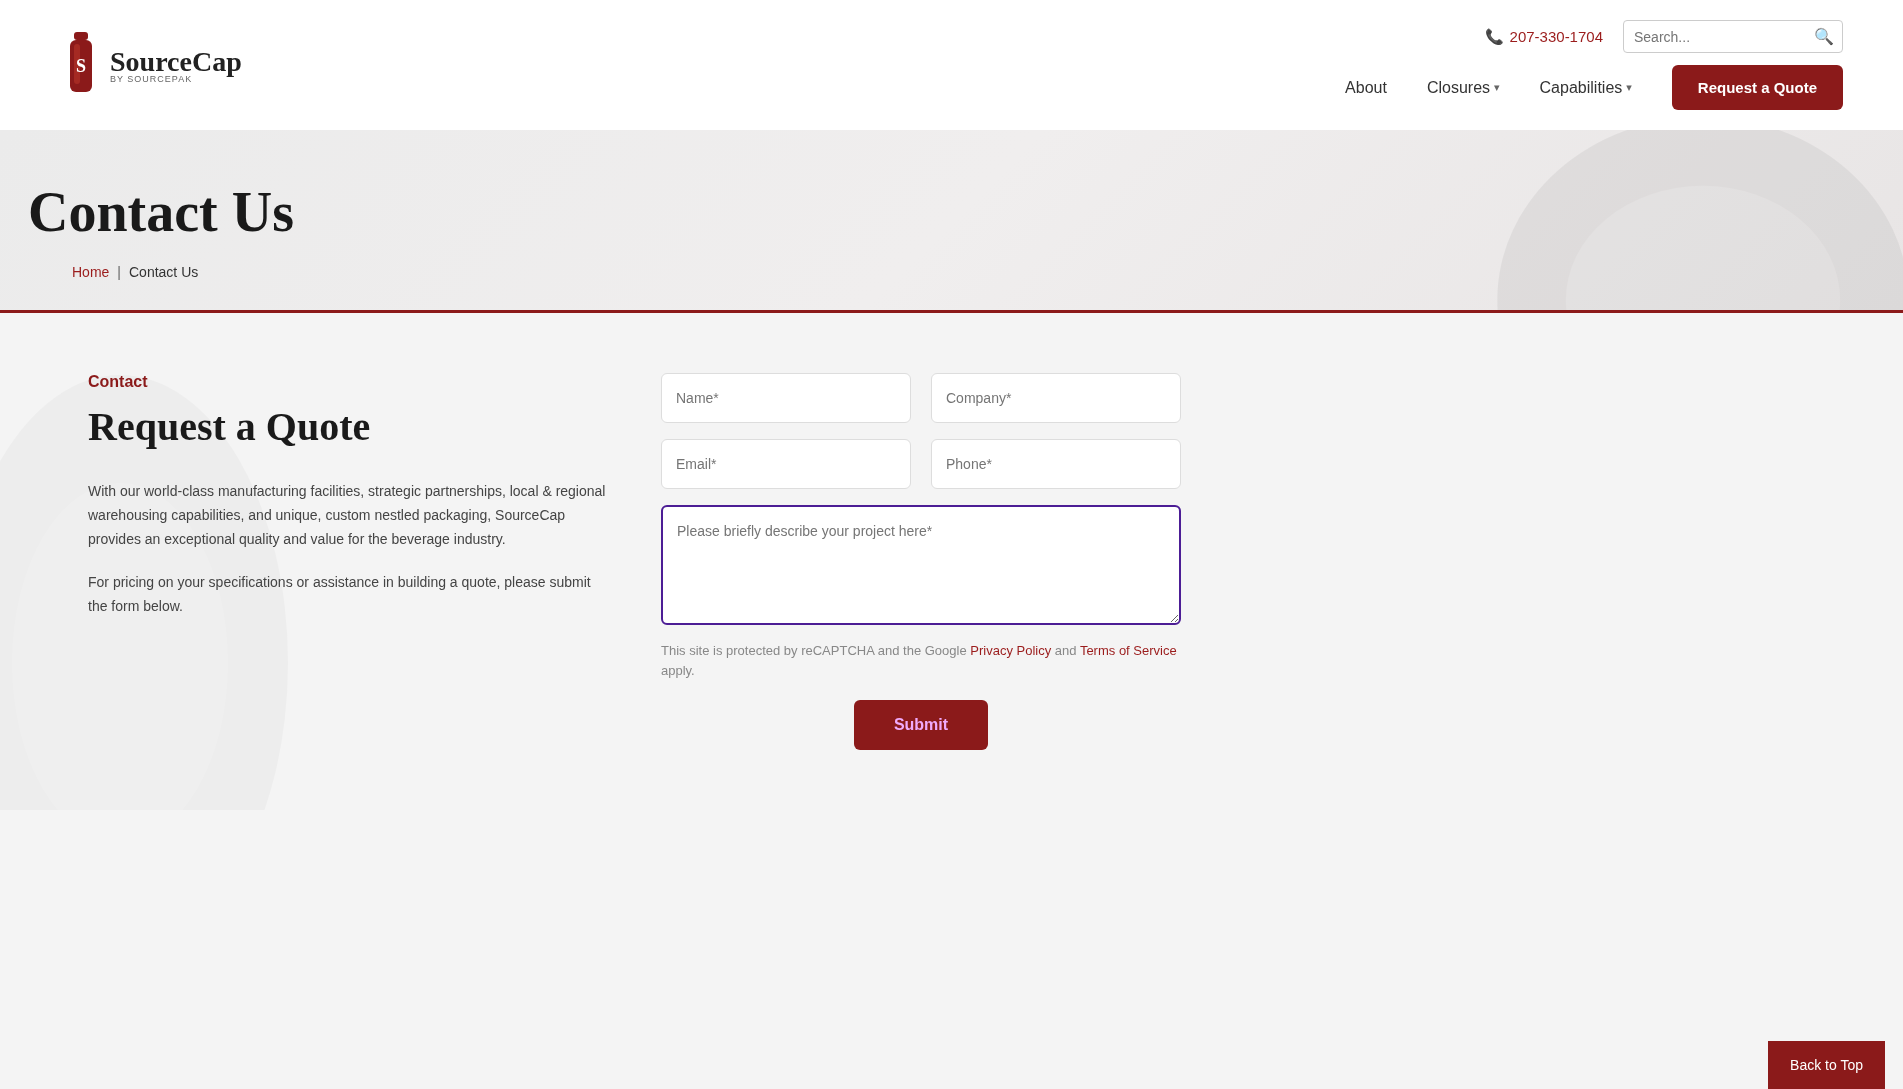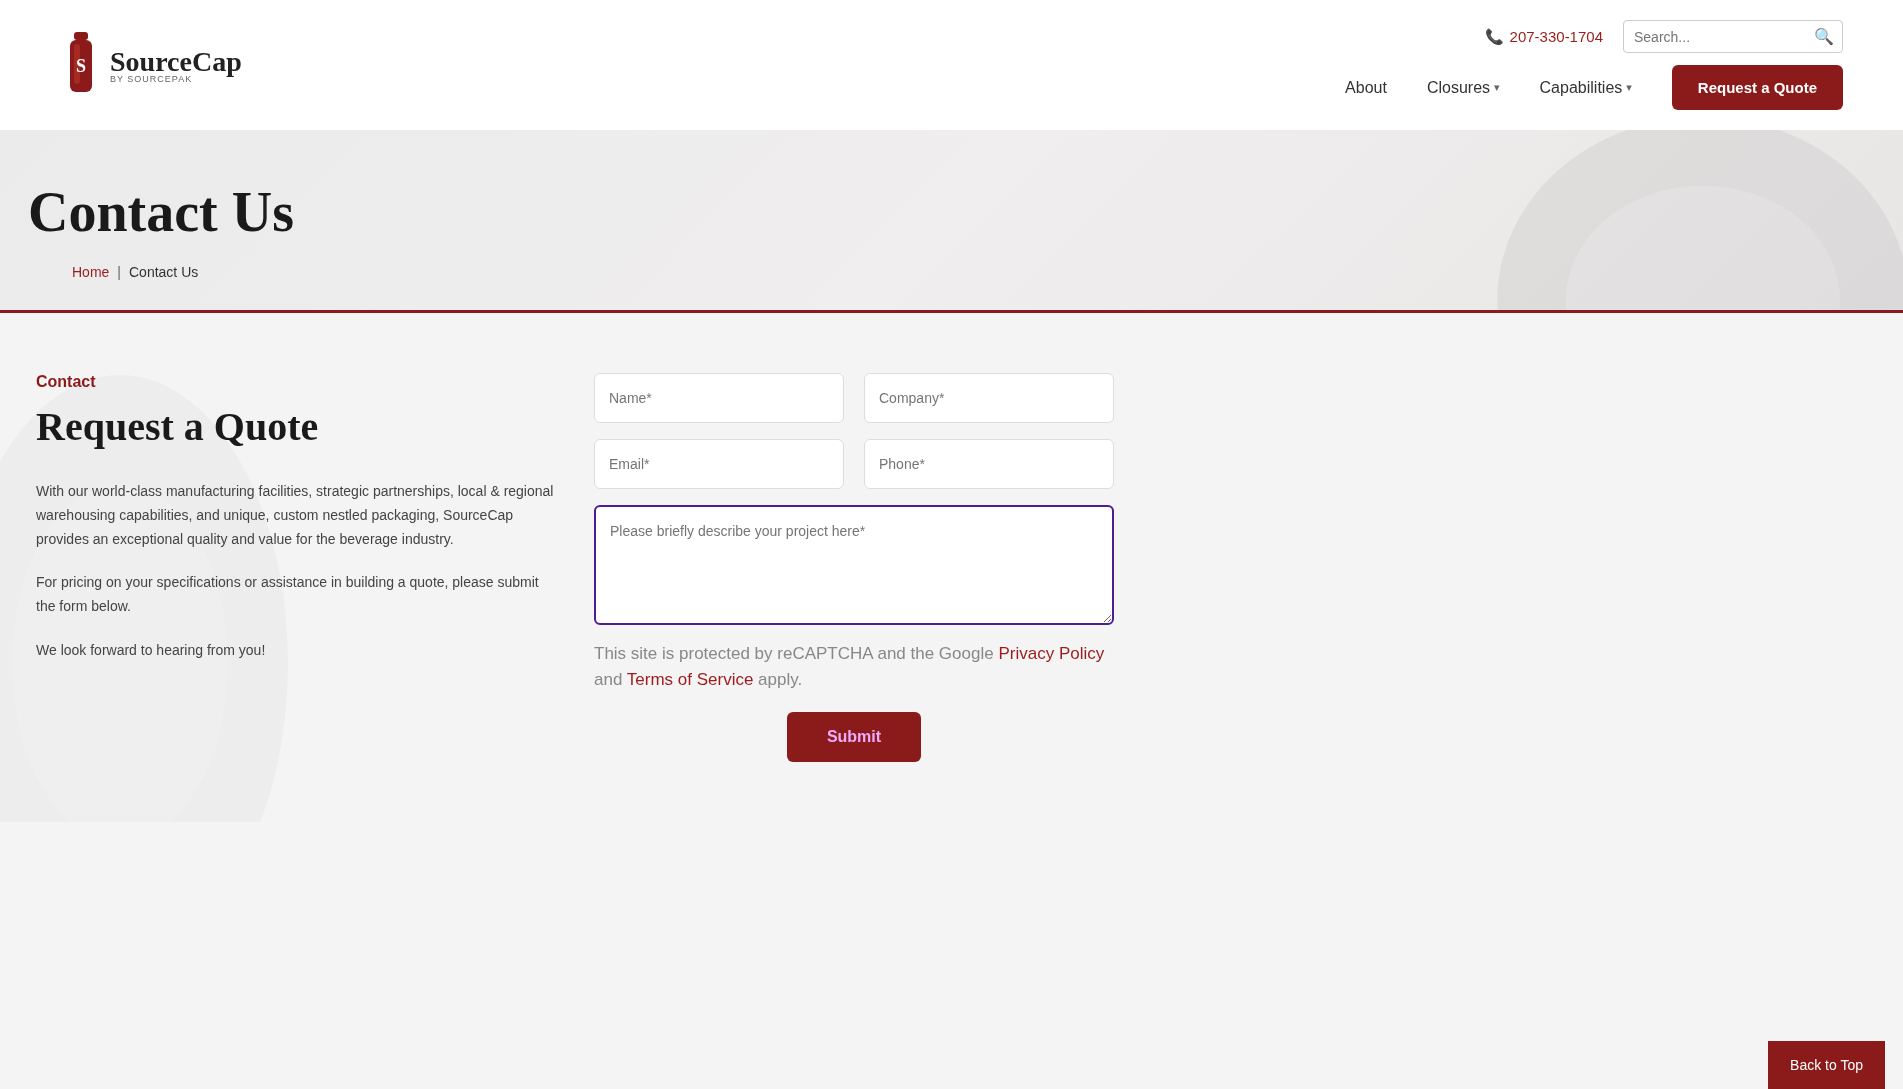--- a/index.html
+++ b/index.html
@@ -155,23 +155,23 @@
       color: #333;
     }
     .red-border {
       border-bottom: 3px solid #8b1a1a;
       margin: 0;
     }
 
     
     .main-content {
       background: #f4f4f4;
-      padding: 60px 36px;
-      display: flex;
-      gap: 38px;
+      padding: 60px 88px;
+      display: flex;
+      gap: 53px;
       position: relative;
       overflow: hidden;
     }
     .main-bg-shape {
       position: absolute;
       left: -80px;
       top: 50px;
       width: 400px;
       height: 600px;
       opacity: 0.07;
@@ -234,21 +234,21 @@
       font-size: 14px;
       color: #999;
       background: #fff;
       outline: none;
       resize: vertical;
       min-height: 120px;
       margin-bottom: 12px;
       font-family: Arial, sans-serif;
     }
     .recaptcha-text {
-      font-size: 17px;
+      font-size: 13px;
       color: #888;
       margin-bottom: 20px;
       line-height: 1.5;
     }
     .recaptcha-text a {
       color: #9b1c1c;
       text-decoration: none;
     }
     .submit-btn {
       background: #8b1a1a;
@@ -340,21 +340,20 @@
   <svg class="main-bg-shape" viewBox="0 0 300 500" xmlns="http://www.w3.org/2000/svg">
     <ellipse cx="150" cy="250" rx="140" ry="240" fill="#999"></ellipse>
     <ellipse cx="150" cy="250" rx="90" ry="150" fill="#bbb"></ellipse>
   </svg>
 
   <div class="left-col">
     <p class="contact-label">Contact</p>
     <h2 class="section-title">Request a Quote</h2>
     <p class="desc-text">With our world-class manufacturing facilities, strategic partnerships, local &amp; regional warehousing capabilities, and unique, custom nestled packaging, SourceCap provides an exceptional quality and value for the beverage industry.</p>
     <p class="desc-text">For pricing on your specifications or assistance in building a quote, please submit the form below.</p>
-    <p class="desc-text">We look forward to hearing from you!</p>
   </div>
 
   <div class="right-col">
     <form>
       <div class="form-row">
         <input type="text" class="form-input" placeholder="Name*" style="">
         <input type="text" class="form-input" placeholder="Company*" style="">
       </div>
       <div class="form-row">
         <input type="email" class="form-input" placeholder="Email*" style="">

